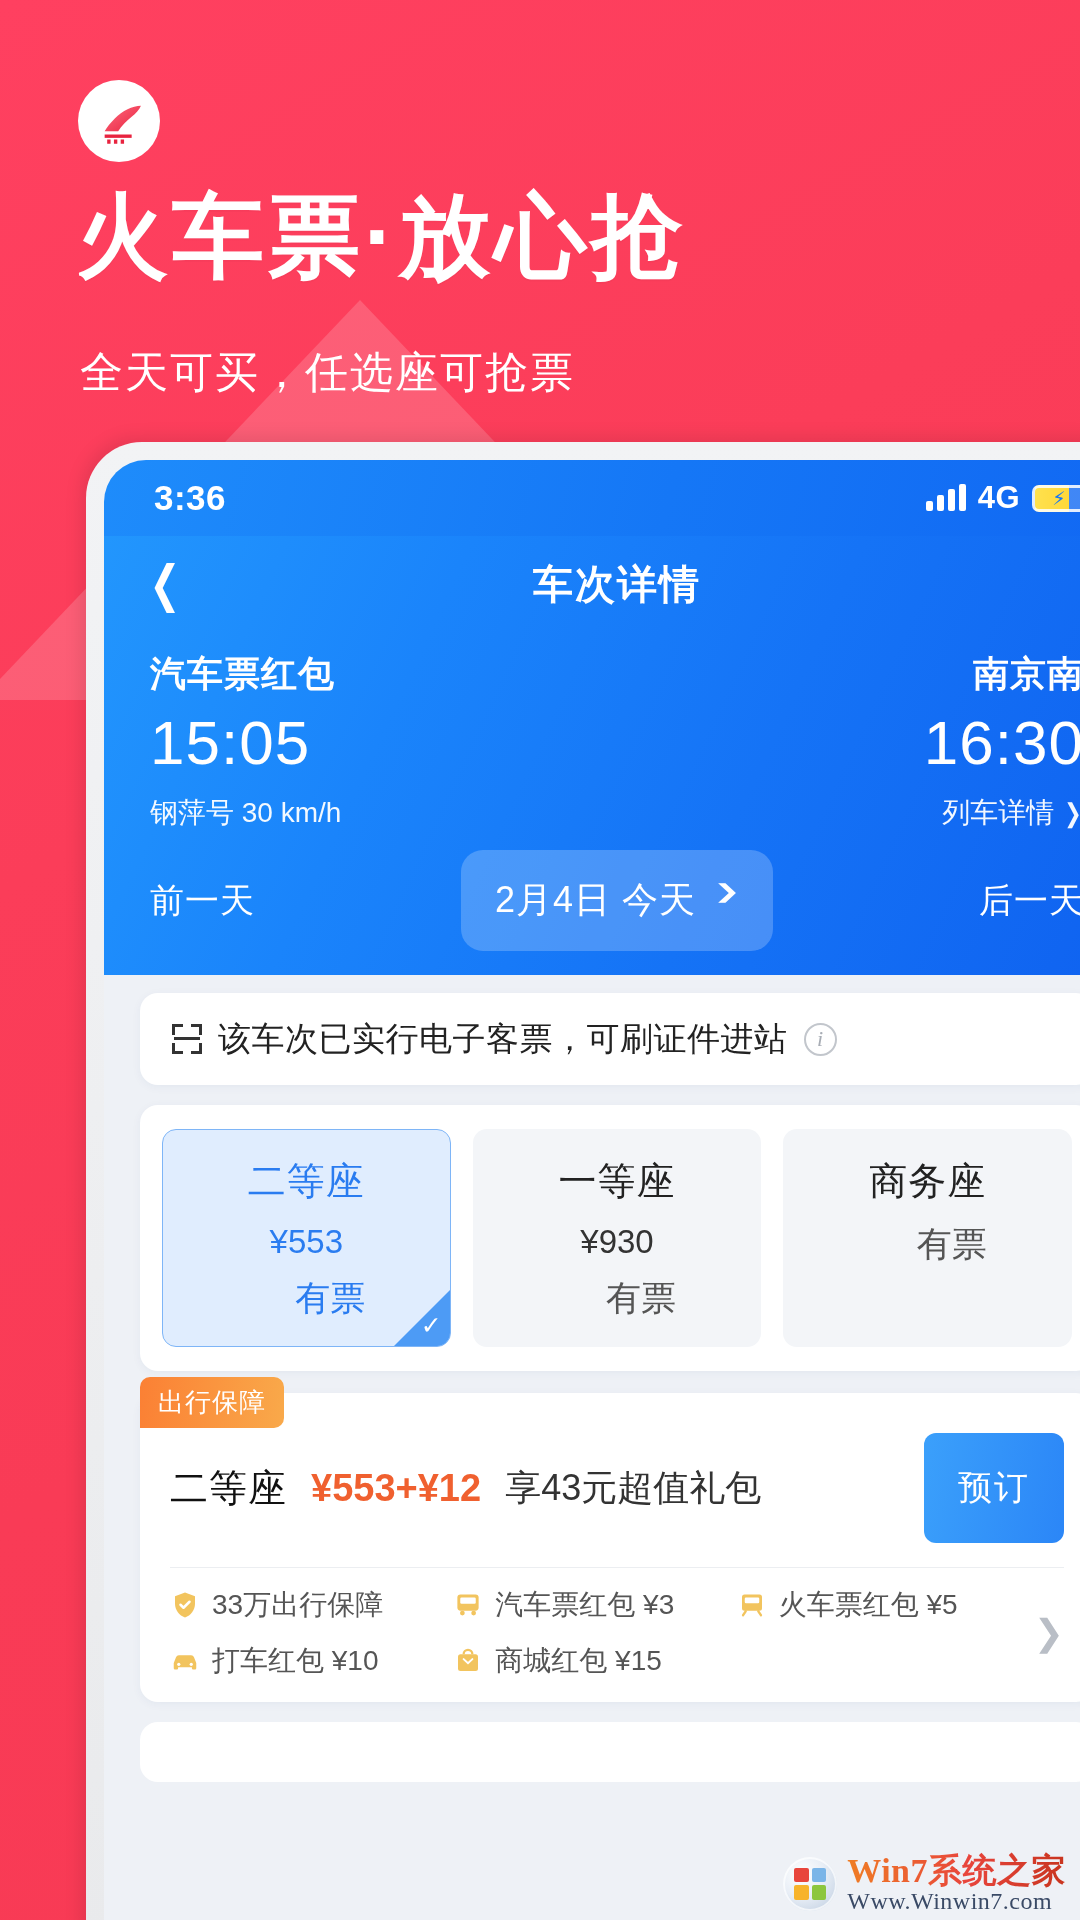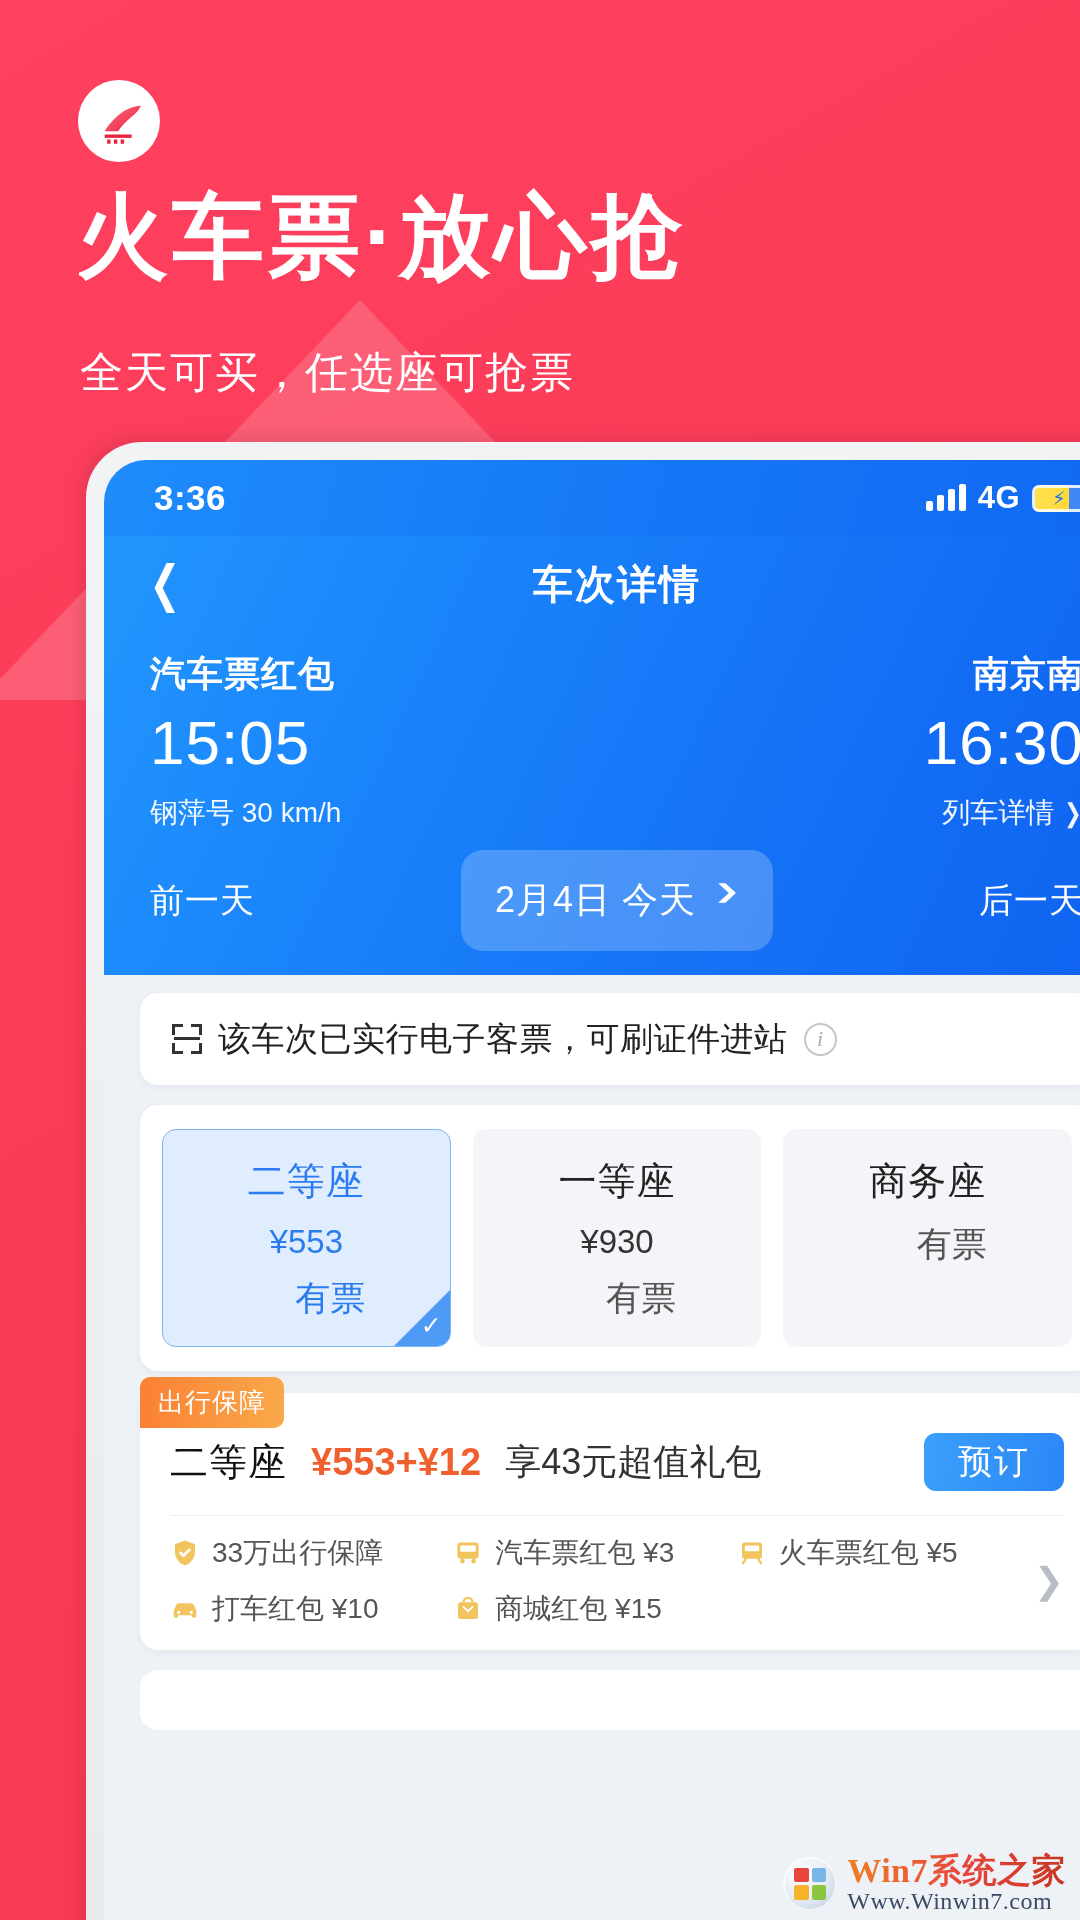--- a/index.html
+++ b/index.html
@@ -262,21 +262,21 @@
   }
   .offer-row { display: flex; align-items: center; gap: 24px; }
   .offer-seat { font-size: 38px; color: #111; letter-spacing: 1px; white-space: nowrap; }
   .offer-price { font-size: 38px; color: #f0602f; font-weight: bold; white-space: nowrap; }
   .offer-desc { font-size: 36px; color: #333; white-space: nowrap; }
   .book-btn {
     margin-left: auto;
     background: linear-gradient(100deg,#3ba0fb 0%, #2b86f7 100%);
     color: #fff; font-size: 34px; letter-spacing: 2px;
     border: none; border-radius: 12px;
-    padding: 6px 34px;
+    padding: 32px 34px;
     cursor: pointer;
     white-space: nowrap;
   }
   .sep { height: 1px; background: #eceef1; margin: 24px 0 18px 0; }
   .perks {
     display: grid;
     grid-template-columns: repeat(3, 1fr);
     grid-auto-rows: auto;
     row-gap: 18px;
     align-items: center;

